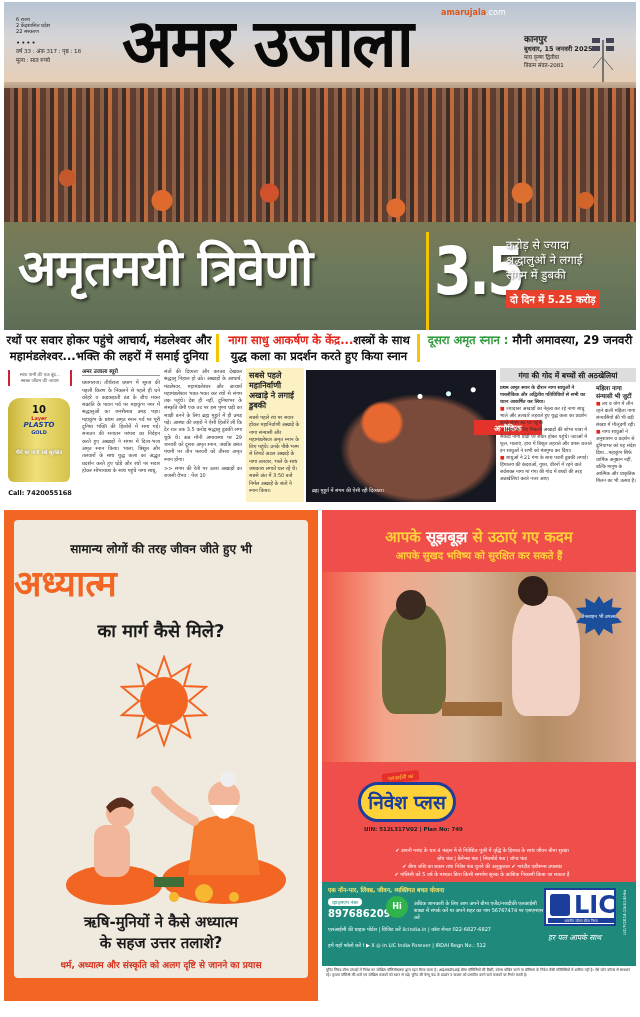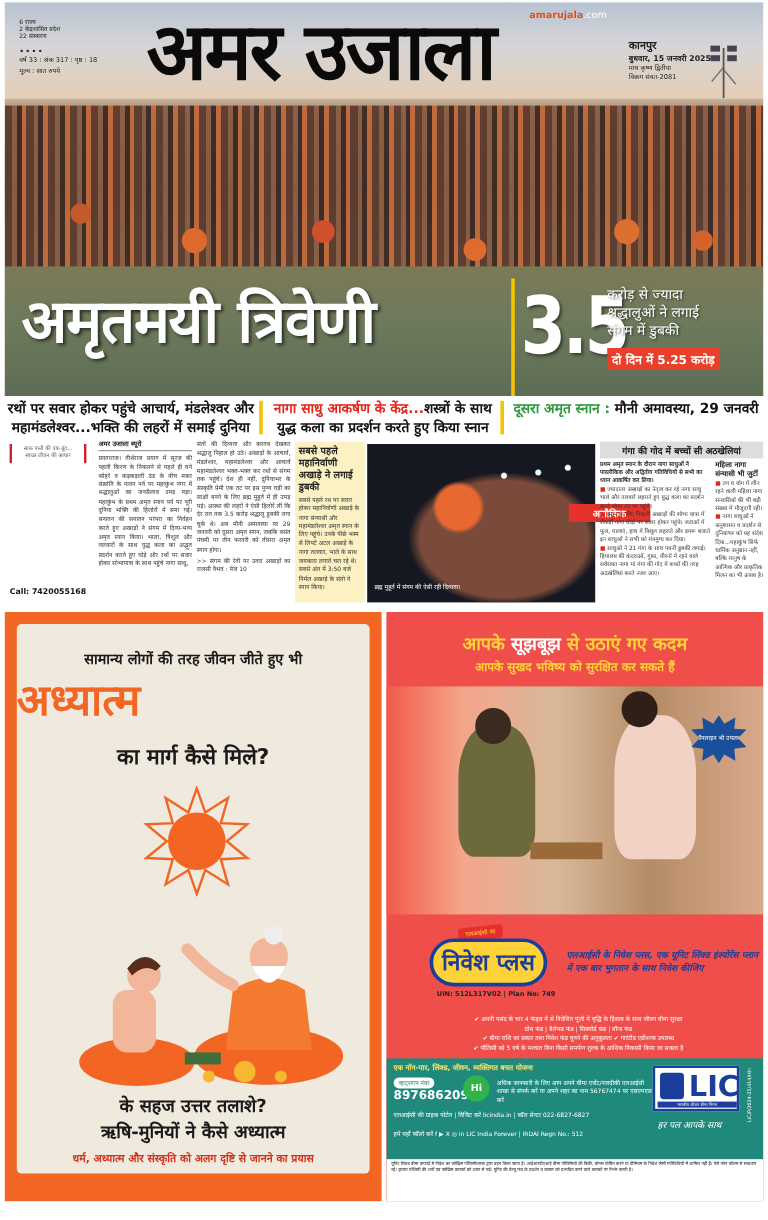--- a/index.html
+++ b/index.html
@@ -165,20 +165,27 @@
     <div class="c c2"><span class="red">नागा साधु आकर्षण के केंद्र...</span><span>शस्त्रों के साथ युद्ध कला का प्रदर्शन करते हुए किया स्नान</span></div>
     <div class="bar" style="left:413px"></div>
     <div class="c c3">
       <div><span class="green">दूसरा अमृत स्नान : </span><span>मौनी अमावस्या, 29 जनवरी</span></div>
     </div>
   </div>
 
   <div class="news">
     <div class="ad-tank">
       <div class="ad-quote">साफ़ पानी की एक बूंद... स्वच्छ जीवन की आधार</div>
+      <div class="tank">
+        <div class="t1">10</div>
+        <div class="t2">Layer</div>
+        <div class="t3">PLASTO</div>
+        <div class="t2" style="color:#1b3e9a">GOLD</div>
+        <div class="t4">पीने का पानी रखे सुरक्षित</div>
+      </div>
       <div class="tank-call">Call: 7420055168</div>
     </div>
 
     <div class="col col1">
       <div class="byline">अमर उजाला ब्यूरो</div>
       <div>प्रयागराज। तीर्थराज प्रयाग में सूरज की पहली किरण के निकलने से पहले ही घने कोहरे व कड़कड़ाती ठंड के बीच मकर संक्रांति के पावन पर्व पर महाकुंभ नगर में श्रद्धालुओं का जनसैलाब उमड़ पड़ा। महाकुंभ के प्रथम अमृत स्नान पर्व पर पूरी दुनिया भक्ति की हिलोरों में समा गई। सनातन की सनातन परंपरा का निर्वहन करते हुए अखाड़ों ने संगम में दिव्य-भव्य अमृत स्नान किया। भाला, त्रिशूल और तलवारों के साथ युद्ध कला का अद्भुत प्रदर्शन करते हुए घोड़े और रथों पर सवार होकर सोभायात्रा के साथ पहुंचे नागा साधु,</div>
     </div>
     <div class="col col2">
       <div>संतों की दिव्यता और करतब देखकर श्रद्धालु निहाल हो उठे। अखाड़ों के आचार्य, मंडलेश्वर, महामंडलेश्वर और आचार्य महामंडलेश्वर भक्त-भक्त कर रथों से संगम तक पहुंचे। देश ही नहीं, दुनियाभर के संस्कृति प्रेमी एक तट पर इस पुण्य घड़ी का साक्षी बनने के लिए ब्रह्म मुहूर्त में ही उमड़ पड़े। आस्था की लहरों ने ऐसी हिलोरें लीं कि देर रात तक 3.5 करोड़ श्रद्धालु डुबकी लगा चुके थे। अब मौनी अमावस्या पर 29 जनवरी को दूसरा अमृत स्नान, जबकि बसंत पंचमी पर तीन फरवरी को तीसरा अमृत स्नान होगा।</div>
       <div style="margin-top:2px">&gt;&gt; संगम की रेती पर उतरा अखाड़ों का राजसी वैभव : पेज 10</div>
@@ -229,42 +236,41 @@
         <circle cx="170" cy="52" r="16" fill="#f2b79a"></circle>
         <path d="M156 60 q14 28 28 0 z" fill="#fff"></path>
         <circle cx="174" cy="34" r="8" fill="#eee"></circle>
         <path d="M140 76 q-20 -10 -38 -30" stroke="#f2b79a" stroke-width="10" fill="none" stroke-linecap="round"></path>
         <rect x="100" y="132" width="30" height="10" fill="#3f6e3a"></rect>
         <circle cx="150" cy="148" r="9" fill="#f5b830"></circle>
         <circle cx="120" cy="152" r="5" fill="#f5b830"></circle>
         <circle cx="180" cy="152" r="5" fill="#f5b830"></circle>
       </svg>
       <div class="al-q2">
+        <div>ऋषि-मुनियों ने कैसे अध्यात्म</div>
         <div>के सहज उत्तर तलाशे?</div>
-        <div>ऋषि-मुनियों ने कैसे अध्यात्म</div>
       </div>
       <div class="al-foot">धर्म, अध्यात्म और संस्कृति को अलग दृष्टि से जानने का प्रयास</div>
     </div>
   </div>
 
   <div class="ad-right">
     <div class="ar-h1"><span>आपके </span><b>सूझबूझ</b><span> से उठाएं गए कदम</span></div>
     <div class="ar-h2">आपके सुखद भविष्य को सुरक्षित कर सकते हैं</div>
     <div class="ar-photo">
       <div class="person" style="left:60px;top:32px;width:64px;height:110px;background:#6c6a3a"></div>
       <div class="person" style="left:74px;top:18px;width:30px;height:30px;border-radius:50%;background:#3b2a20"></div>
       <div class="person" style="left:190px;top:24px;width:68px;height:120px;background:#f3d2c6"></div>
       <div class="person" style="left:196px;top:4px;width:30px;height:30px;border-radius:50%;background:#2f1f18"></div>
       <div style="position:absolute;left:120px;top:130px;width:60px;height:14px;background:#9a6a3a"></div>
     </div>
     <div class="starburst">ऑनलाइन भी उपलब्ध</div>
     <div class="nivesh-ribbon">एलआईसी का</div>
     <div class="nivesh">निवेश प्लस</div>
     <div class="uin">UIN: 512L317V02  |  Plan No: 749</div>
-    <div class="ar-desc">एलआईसी के निवेश प्लस, एक यूनिट लिंक्ड इंश्योरेंस प्लान में एक बार भुगतान के साथ निवेश कीजिए</div>
     <div class="ar-bullets">
       <div>✔ अपनी पसंद के चार 4 फंड्स में से निवेशित पूंजी में वृद्धि के हिसाब के साथ जीवन बीमा सुरक्षा</div>
       <div>ग्रोथ फंड | बैलेन्स्ड फंड | सिक्योर्ड फंड | बॉन्ड फंड</div>
       <div>✔ बीमा राशि का प्रकार तथा निवेश फंड चुनने की अनुकूलता  ✔ गारंटीड एडीशन्स उपलब्ध</div>
       <div>✔ पॉलिसी को 5 वर्ष के पश्चात बिना किसी समर्पण शुल्क के आंशिक निकासी किया जा सकता है</div>
     </div>
     <div class="ar-bottom">
       <div class="t">एक नॉन-पार, लिंक्ड, जीवन, व्यक्तिगत बचत योजना</div>
       <div class="wa">व्हाट्सएप नंबर</div>
       <div class="phone">8976862090</div>

